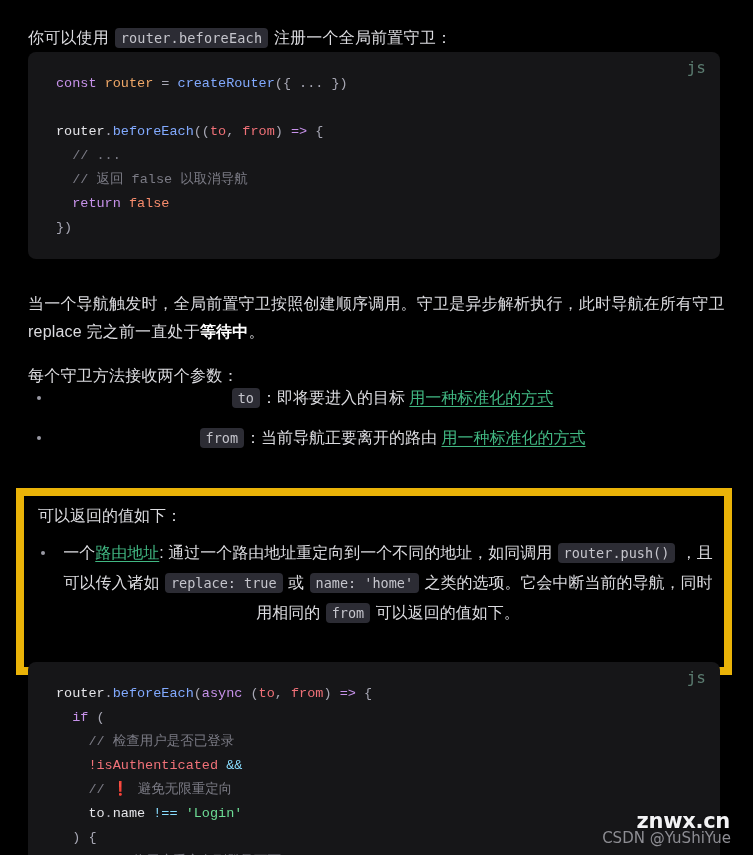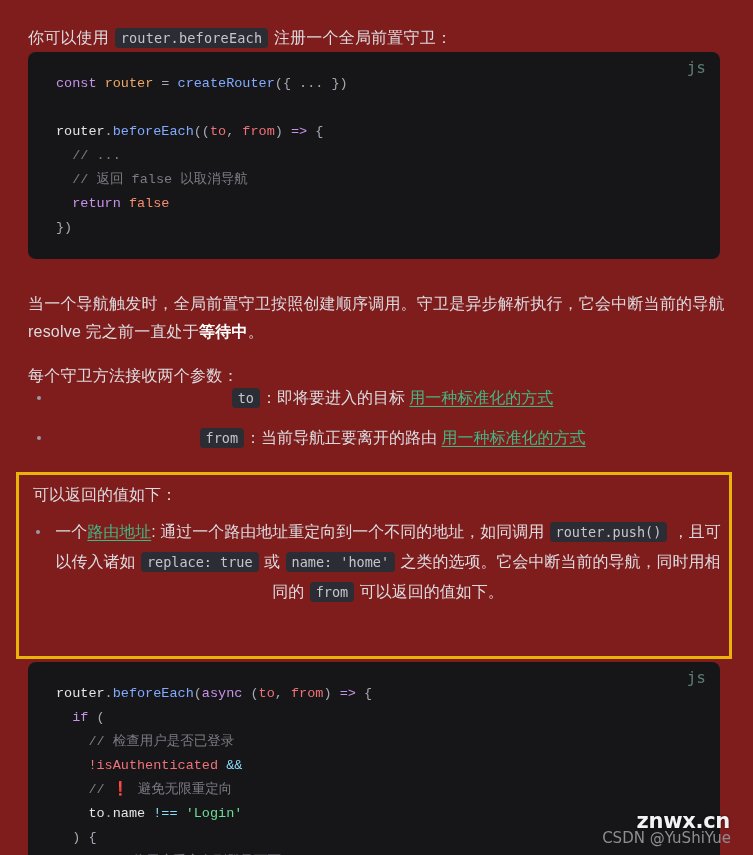--- a/index.html
+++ b/index.html
@@ -14,21 +14,21 @@
     position: relative;
     font-family: "Liberation Sans", "DejaVu Sans", sans-serif;
     color: #d8d8da;
     -webkit-font-smoothing: antialiased;
   }
 
   .page {
     position: relative;
     width: 753px;
     height: 855px;
-    background: #7f1d1d;
+    background: #000000;
   }
 
   
   .prose-line {
     font-size: 16px;
     line-height: 28px;
     color: #dcdce0;
     letter-spacing: 0.2px;
   }
 
@@ -134,24 +134,24 @@
     border-radius: 50%;
     background: #9a9aa4;
   }
 
   .params-list { position: absolute; left: 28px; top: 383px; width: 700px; }
 
   
   .redbox {
     position: absolute;
     left: 16px;
-    top: 472px;
+    top: 488px;
     width: 716px;
     height: 187px;
-    border: 3px solid #eab308;
+    border: 8px solid #eab308;
     box-sizing: border-box;
     background: transparent;
   }
   .redbox .rb-title {
     position: absolute;
     left: 14px;
     top: 7px;
     font-size: 16px;
     line-height: 26px;
     color: #dcdce0;
@@ -214,21 +214,21 @@
     <pre><span class="t-kw">const</span> <span class="t-var">router</span> <span class="t-punc">=</span> <span class="t-fn">createRouter</span><span class="t-punc">({ ... })</span>
 
 <span class="t-obj">router</span><span class="t-punc">.</span><span class="t-fn">beforeEach</span><span class="t-punc">((</span><span class="t-param">to</span><span class="t-punc">,</span> <span class="t-param">from</span><span class="t-punc">)</span> <span class="t-arrow">=&gt;</span> <span class="t-punc">{</span>
   <span class="t-comment">// ...</span>
   <span class="t-comment">// 返回 false 以取消导航</span>
   <span class="t-kw">return</span> <span class="t-bool">false</span>
 <span class="t-punc">})</span></pre>
   </div>
 
   <p class="para1 prose-line">
-    <span>当一个导航触发时，全局前置守卫按照创建顺序调用。守卫是异步解析执行，它会中断当前的导航 resolve 完之前一直处于</span><strong class="bold">等待中</strong><span>。</span>
+    <span>当一个导航触发时，全局前置守卫按照创建顺序调用。守卫是异步解析执行，此时导航在所有守卫 replace 完之前一直处于</span><strong class="bold">等待中</strong><span>。</span>
   </p>
 
   <p class="para2 prose-line">每个守卫方法接收两个参数：</p>
 
   <ul class="bullets params-list">
     <li>
       <code class="chip">to</code><span>：</span><span>即将要进入的目标 </span><a class="link" href="#">用一种标准化的方式</a>
     </li>
     <li>
       <code class="chip">from</code><span>：</span><span>当前导航正要离开的路由 </span><a class="link" href="#">用一种标准化的方式</a>

